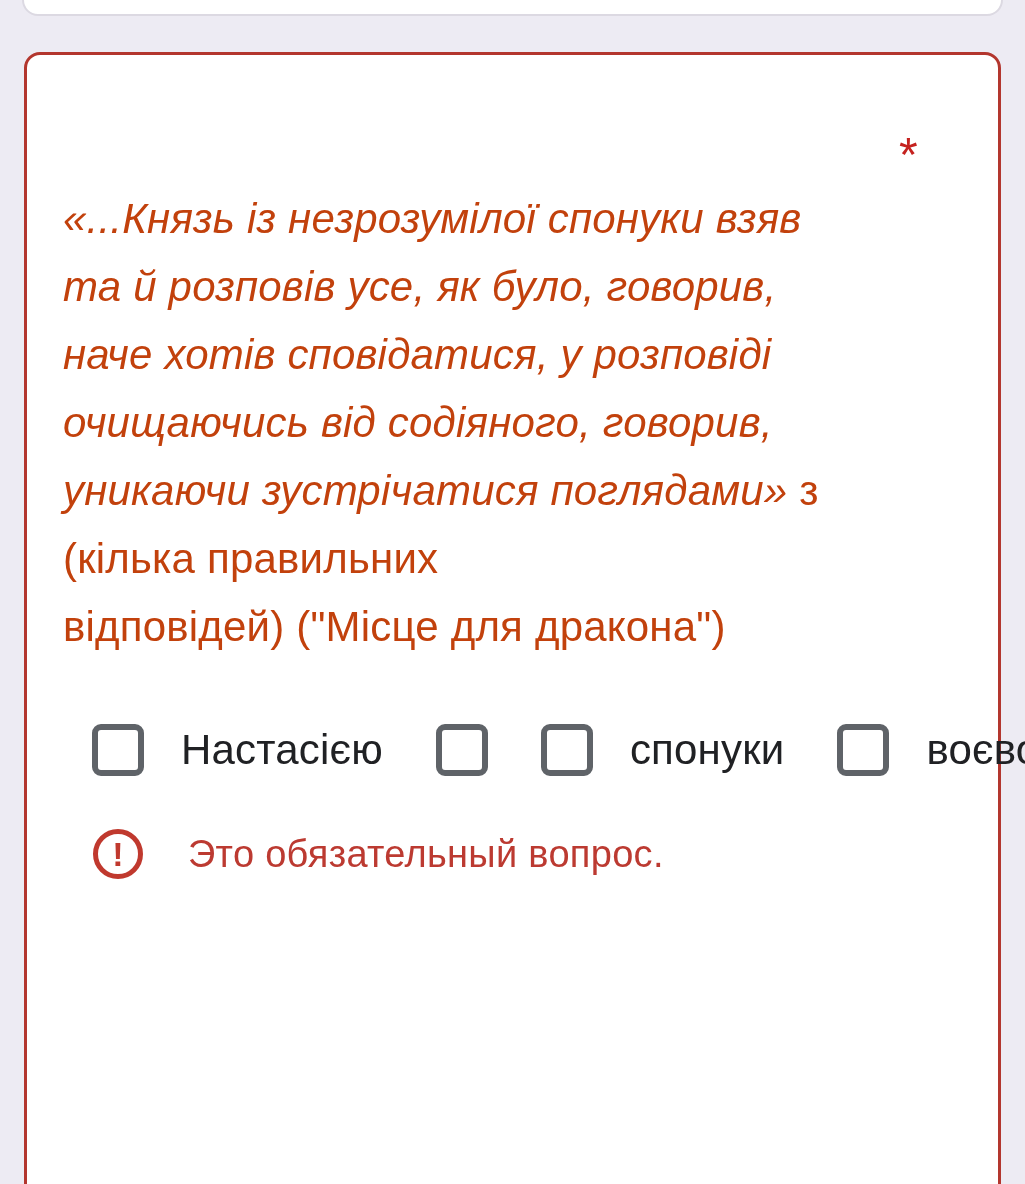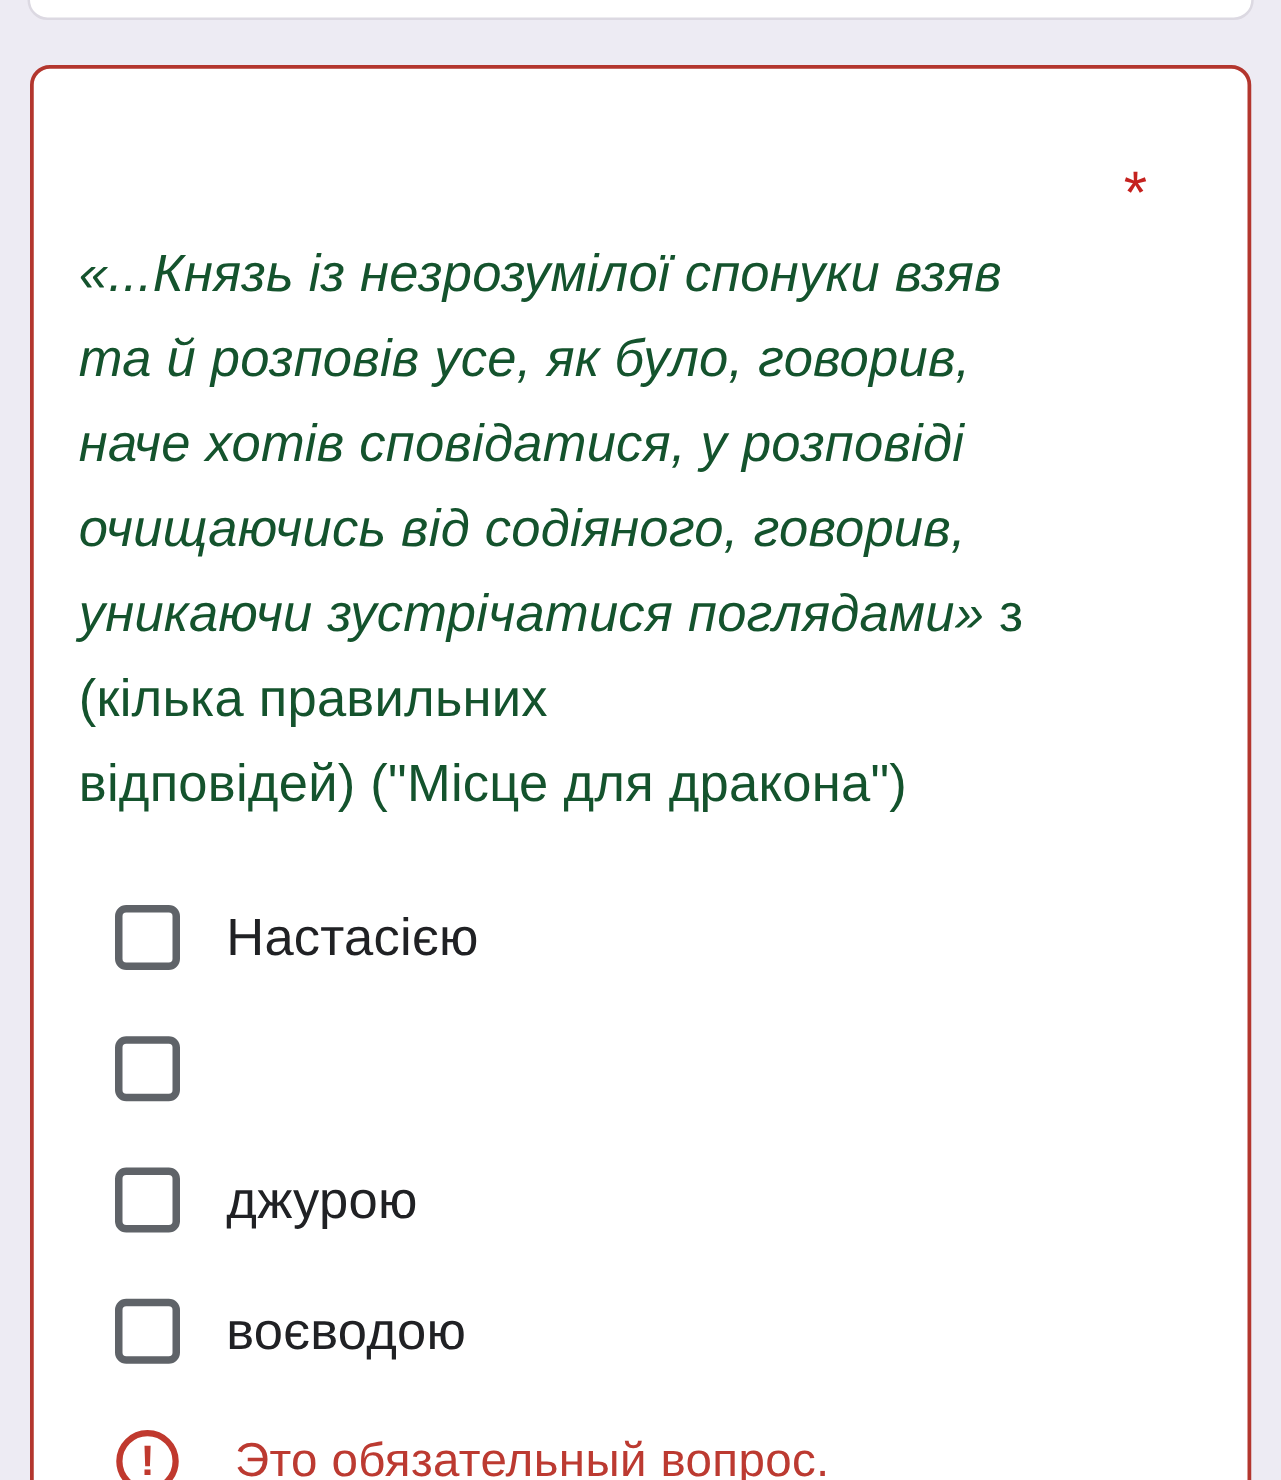--- a/index.html
+++ b/index.html
@@ -24,39 +24,39 @@
     width: 977px; height: 1400px;
     background: #ffffff;
     border: 3px solid #b3362e;
     border-radius: 16px;
     padding: 62px 36px 0 36px;
   }
   .q-title {
     width: 905px;
     font-size: 42px;
     line-height: 68px;
-    color: #14532d;
+    color: #c2410c;
     white-space: pre-line;
     text-indent: 42px;
     letter-spacing: 0.2px;
   }
   .q-title .quote { font-style: italic; }
   .q-title .rest  { font-style: normal; }
   .required-star {
     position: absolute;
     left: 872px; top: 76px;
     font-size: 48px;
     line-height: 48px;
     color: #c5221f;
     font-style: normal;
   }
   .options {
     margin: 63px 0 0 29px;
     display: flex;
-    flex-direction: column;
+    flex-direction: row;
     gap: 53px;
   }
   .option-row {
     display: flex;
     align-items: center;
     gap: 37px;
     min-height: 52px;
   }
   .checkbox {
     width: 52px; height: 52px;
@@ -116,21 +116,21 @@
   <div class="options">
     <div class="option-row">
       <div class="checkbox"></div>
       <div class="option-label">Настасією</div>
     </div>
     <div class="option-row">
       <div class="checkbox"></div>
     </div>
     <div class="option-row">
       <div class="checkbox"></div>
-      <div class="option-label">джурою</div>
+      <div class="option-label">спонуки</div>
     </div>
     <div class="option-row">
       <div class="checkbox"></div>
       <div class="option-label">воєводою</div>
     </div>
   </div>
 
   <div class="error-row">
     <div class="error-icon">!</div>
     <div class="error-text">Это обязательный вопрос.</div>

